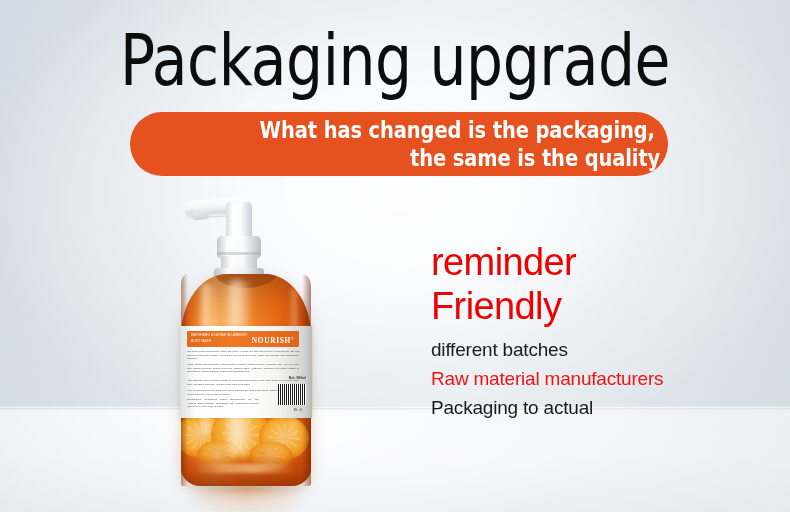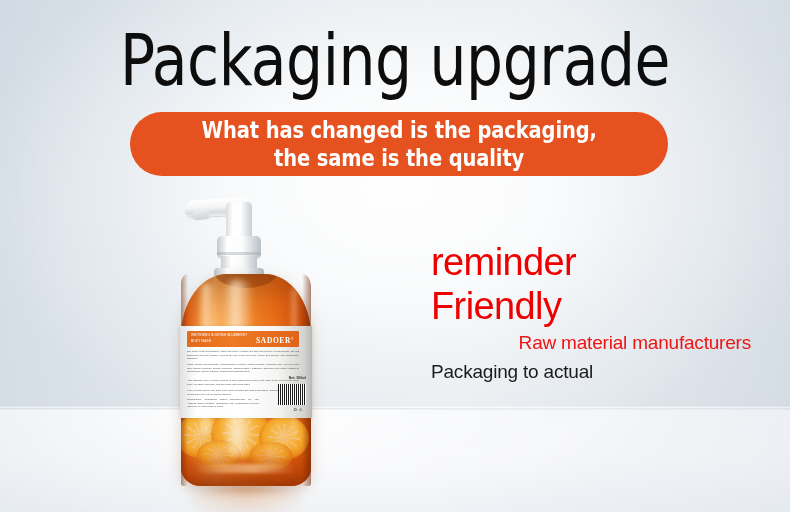--- a/index.html
+++ b/index.html
@@ -85,21 +85,21 @@
   
   .pill {
     position: absolute;
     left: 130px; top: 112px;
     width: 538px;
     height: 64px;
     background: #e55220;
     border-radius: 34px;
     display: flex;
     flex-direction: column;
-    align-items: center;
+    align-items: flex-end;
     justify-content: center;
   }
   .pill-line {
     font-family: "Liberation Sans Narrow", "DejaVu Sans Condensed", "Liberation Sans", sans-serif;
     font-size: 23px;
     line-height: 28px;
     font-weight: 600;
     color: #ffffff;
     letter-spacing: -0.1px;
     transform: scaleX(0.94);
@@ -120,21 +120,21 @@
     letter-spacing: -0.6px;
   }
   .notice-line {
     font-size: 19px;
     line-height: 29px;
     font-weight: 400;
     letter-spacing: -0.2px;
     white-space: nowrap;
   }
   .notice-line.dark  { color: #1b1b1b; }
-  .notice-line.red   { color: #ef1414; text-align: right; }
+  .notice-line.red   { color: #ef1414; }
   .notice-line.pad   { margin-top: 7px; }
 
   
   .bottle {
     position: absolute;
     left: 176px;
     top: 196px;
     width: 140px;
     height: 300px;
   }
@@ -472,20 +472,21 @@
   <div class="headline">Packaging upgrade</div>
 
   <div class="pill">
     <div class="pill-line">What has changed is the packaging,</div>
     <div class="pill-line">the same is the quality</div>
   </div>
 
   <div class="notice">
     <div class="notice-title">reminder</div>
     <div class="notice-title">Friendly</div>
+    <div class="notice-line dark pad">different batches</div>
     <div class="notice-line red">Raw material manufacturers</div>
     <div class="notice-line dark">Packaging to actual</div>
   </div>
 
   <div class="bottle">
 
     <div class="contact-shadow"></div>
 
     <div class="pump-arm">
       <div class="pump-arm-tip"></div>
@@ -517,21 +518,21 @@
       <div class="gloss-right"></div>
     </div>
 
     <div class="edge-dark-l"></div>
     <div class="edge-dark-r"></div>
 
     <div class="label">
       <div class="label-band">
         <div class="label-band-txt">WHITENING NOURISH
 BLUEBERRY BODY WASH</div>
-        <div class="label-brand"><span>SADOER</span><sup>®</sup></div>
+        <div class="label-brand"><span>NOURISH</span><sup>®</sup></div>
       </div>
 
       <div class="label-para lp1">The best in soft and warmup, which can deeply cleanse the skin and remove excess grease, dirt and sweat from the skin surface, keeping the skin fresh and clean, tender and smooth, and continuously fragrance.</div>
       <div class="label-para lp2">Water, sodium laureth sulfate, cocamidopropyl betaine, sodium chloride, cocamide MEA, glycerin, citric acid, sodium benzoate, sodium hydroxide, disodium EDTA, fragrance, blueberry fruit extract, vitamin E, niacinamide, phenoxyethanol, methylchloroisothiazolinone.</div>
       <div class="label-para lp3">After lathering, apply a proper amount of body wash on the palm or wet cloth, gently rub over the whole body, rub lightly and foam, and then rinse with clean water.</div>
       <div class="label-para lp4">Keep product sealed and away from direct sunlight and high temperature. Discontinue use if irritation occurs and keep out of reach of children.</div>
       <div class="label-para lp5">Manufacturer: Guangzhou Sadoer Biotechnology Co., Ltd.
 Address: Baiyun District, Guangzhou City, Guangdong Province
 Shelf Life: 3 Years
 Made in China</div>

